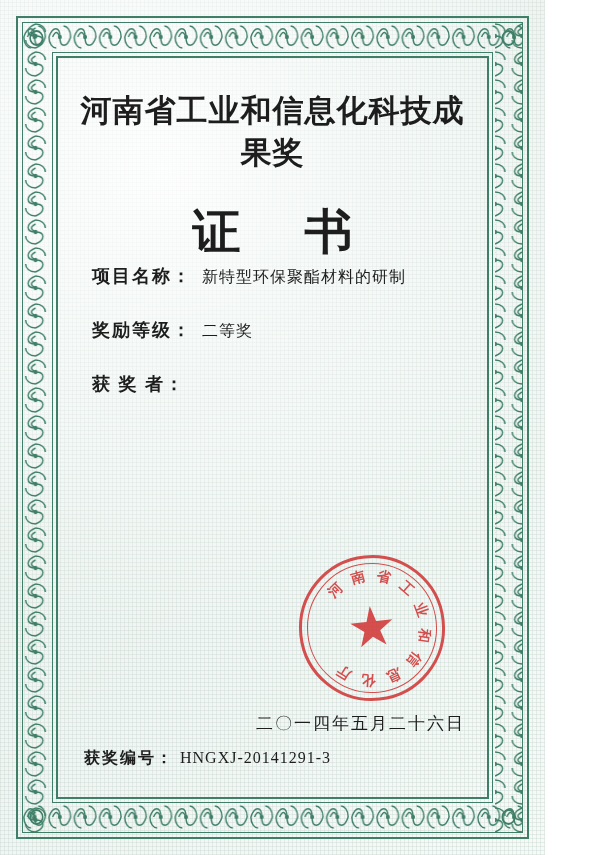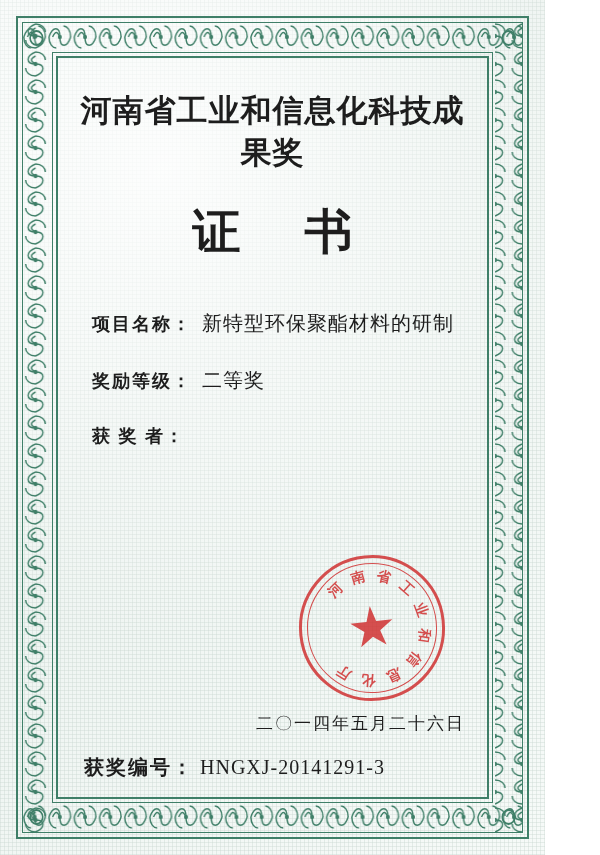--- a/index.html
+++ b/index.html
@@ -103,38 +103,37 @@
     margin-top: 74px;
     font-size: 19px;
     line-height: 36px;
     color: #1d1d1d;
     padding: 0 14px 0 16px;
     text-align: justify;
   }
   .statement .indent { display: inline-block; width: 38px; }
 
   .fields {
-    margin-top: 46px;
     padding: 0 14px 0 26px;
   }
   .field-row {
     display: flex;
     align-items: baseline;
     margin-bottom: 30px;
     font-size: 18px;
     color: #1d1d1d;
   }
   .field-label {
     font-weight: bold;
     white-space: nowrap;
     letter-spacing: 2px;
   }
   .field-value {
     margin-left: 10px;
-    font-size: 20px;
+    font-size: 16px;
     letter-spacing: 1px;
   }
 
   
   .seal {
     position: absolute;
     right: 34px;
     bottom: 88px;
     width: 140px;
     height: 140px;
@@ -183,22 +182,22 @@
     position: absolute;
     right: 14px;
     bottom: 54px;
     font-size: 17px;
     letter-spacing: 2px;
     color: #1d1d1d;
   }
   .serial-line {
     position: absolute;
     left: 18px;
-    bottom: 8px;
-    font-size: 20px;
+    bottom: 20px;
+    font-size: 16px;
     letter-spacing: 1px;
     color: #1d1d1d;
   }
   .serial-label { font-weight: bold; letter-spacing: 2px; }
   .serial-value { margin-left: 6px; font-family: "Liberation Serif", "DejaVu Serif", serif; }
 </style>
 </head>
 <body>
 
 <div class="certificate">

